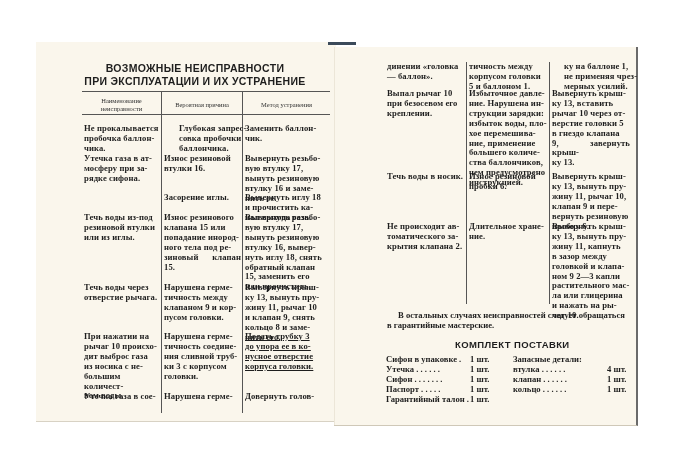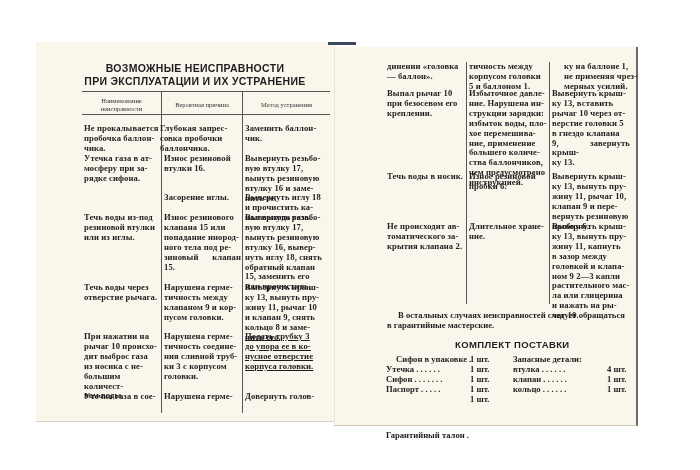--- a/index.html
+++ b/index.html
@@ -55,21 +55,21 @@
 <div class="cell" style="left:84px;top:283px;width:75px;">Течь воды через
 отверстие рычага.</div>
 <div class="cell" style="left:84px;top:332px;width:75px;">При нажатии на
 рычаг 10 происхо-
 дит выброс газа
 из носика с не-
 большим количест-
 вом воды.</div>
 <div class="cell" style="left:84px;top:392px;width:75px;">Утечка газа в сое-</div>
 
-<div class="cell" style="left:160px;top:124px;width:77px;">Глубокая запрес-
+<div class="cell" style="left:179px;top:124px;width:77px;">Глубокая запрес-
 совка пробочки
 баллончика.</div>
 <div class="cell" style="left:164px;top:154px;width:77px;">Износ резиновой
 втулки 16.</div>
 <div class="cell" style="left:164px;top:193px;width:77px;">Засорение иглы.</div>
 <div class="cell" style="left:164px;top:213px;width:77px;">Износ резинового
 клапана 15 или
 попадание инород-
 ного тела под ре-
 зиновый клапан 15.</div>
@@ -170,29 +170,29 @@
 растительного мас-
 ла или глицерина
 и нажать на ры-
 чаг 10.</div>
 
 <div class="note" style="left:398px;top:310px;">В остальных случаях неисправностей следует обращаться</div>
 <div class="note" style="left:387px;top:320px;">в гарантийные мастерские.</div>
 
 <div class="kt" style="left:455px;top:339px;">КОМПЛЕКТ ПОСТАВКИ</div>
 
-<div class="kit-row" style="left:396px;top:354px;">Сифон в упаковке .</div>
+<div class="kit-row" style="left:386px;top:354px;">Сифон в упаковке .</div>
 <div class="kit-qty" style="left:470px;top:354px;">1 шт.</div>
 <div class="kit-row" style="left:386px;top:364px;">Утечка . . . . . .</div>
 <div class="kit-qty" style="left:470px;top:364px;">1 шт.</div>
 <div class="kit-row" style="left:386px;top:374px;">Сифон . . . . . . .</div>
 <div class="kit-qty" style="left:470px;top:374px;">1 шт.</div>
 <div class="kit-row" style="left:386px;top:384px;">Паспорт . . . . .</div>
 <div class="kit-qty" style="left:470px;top:384px;">1 шт.</div>
-<div class="kit-row" style="left:386px;top:394px;margin-top:36px;">Гарантийный талон .</div>
+<div class="kit-row" style="left:386px;top:394px;">Гарантийный талон .</div>
 <div class="kit-qty" style="left:470px;top:394px;">1 шт.</div>
 
 <div class="kit-row" style="left:513px;top:354px;">Запасные детали:</div>
 <div class="kit-row" style="left:513px;top:364px;">втулка . . . . . .</div>
 <div class="kit-qty" style="left:607px;top:364px;">4 шт.</div>
 <div class="kit-row" style="left:513px;top:374px;">клапан . . . . . .</div>
 <div class="kit-qty" style="left:607px;top:374px;">1 шт.</div>
 <div class="kit-row" style="left:513px;top:384px;">кольцо . . . . . .</div>
 <div class="kit-qty" style="left:607px;top:384px;">1 шт.</div>
 

